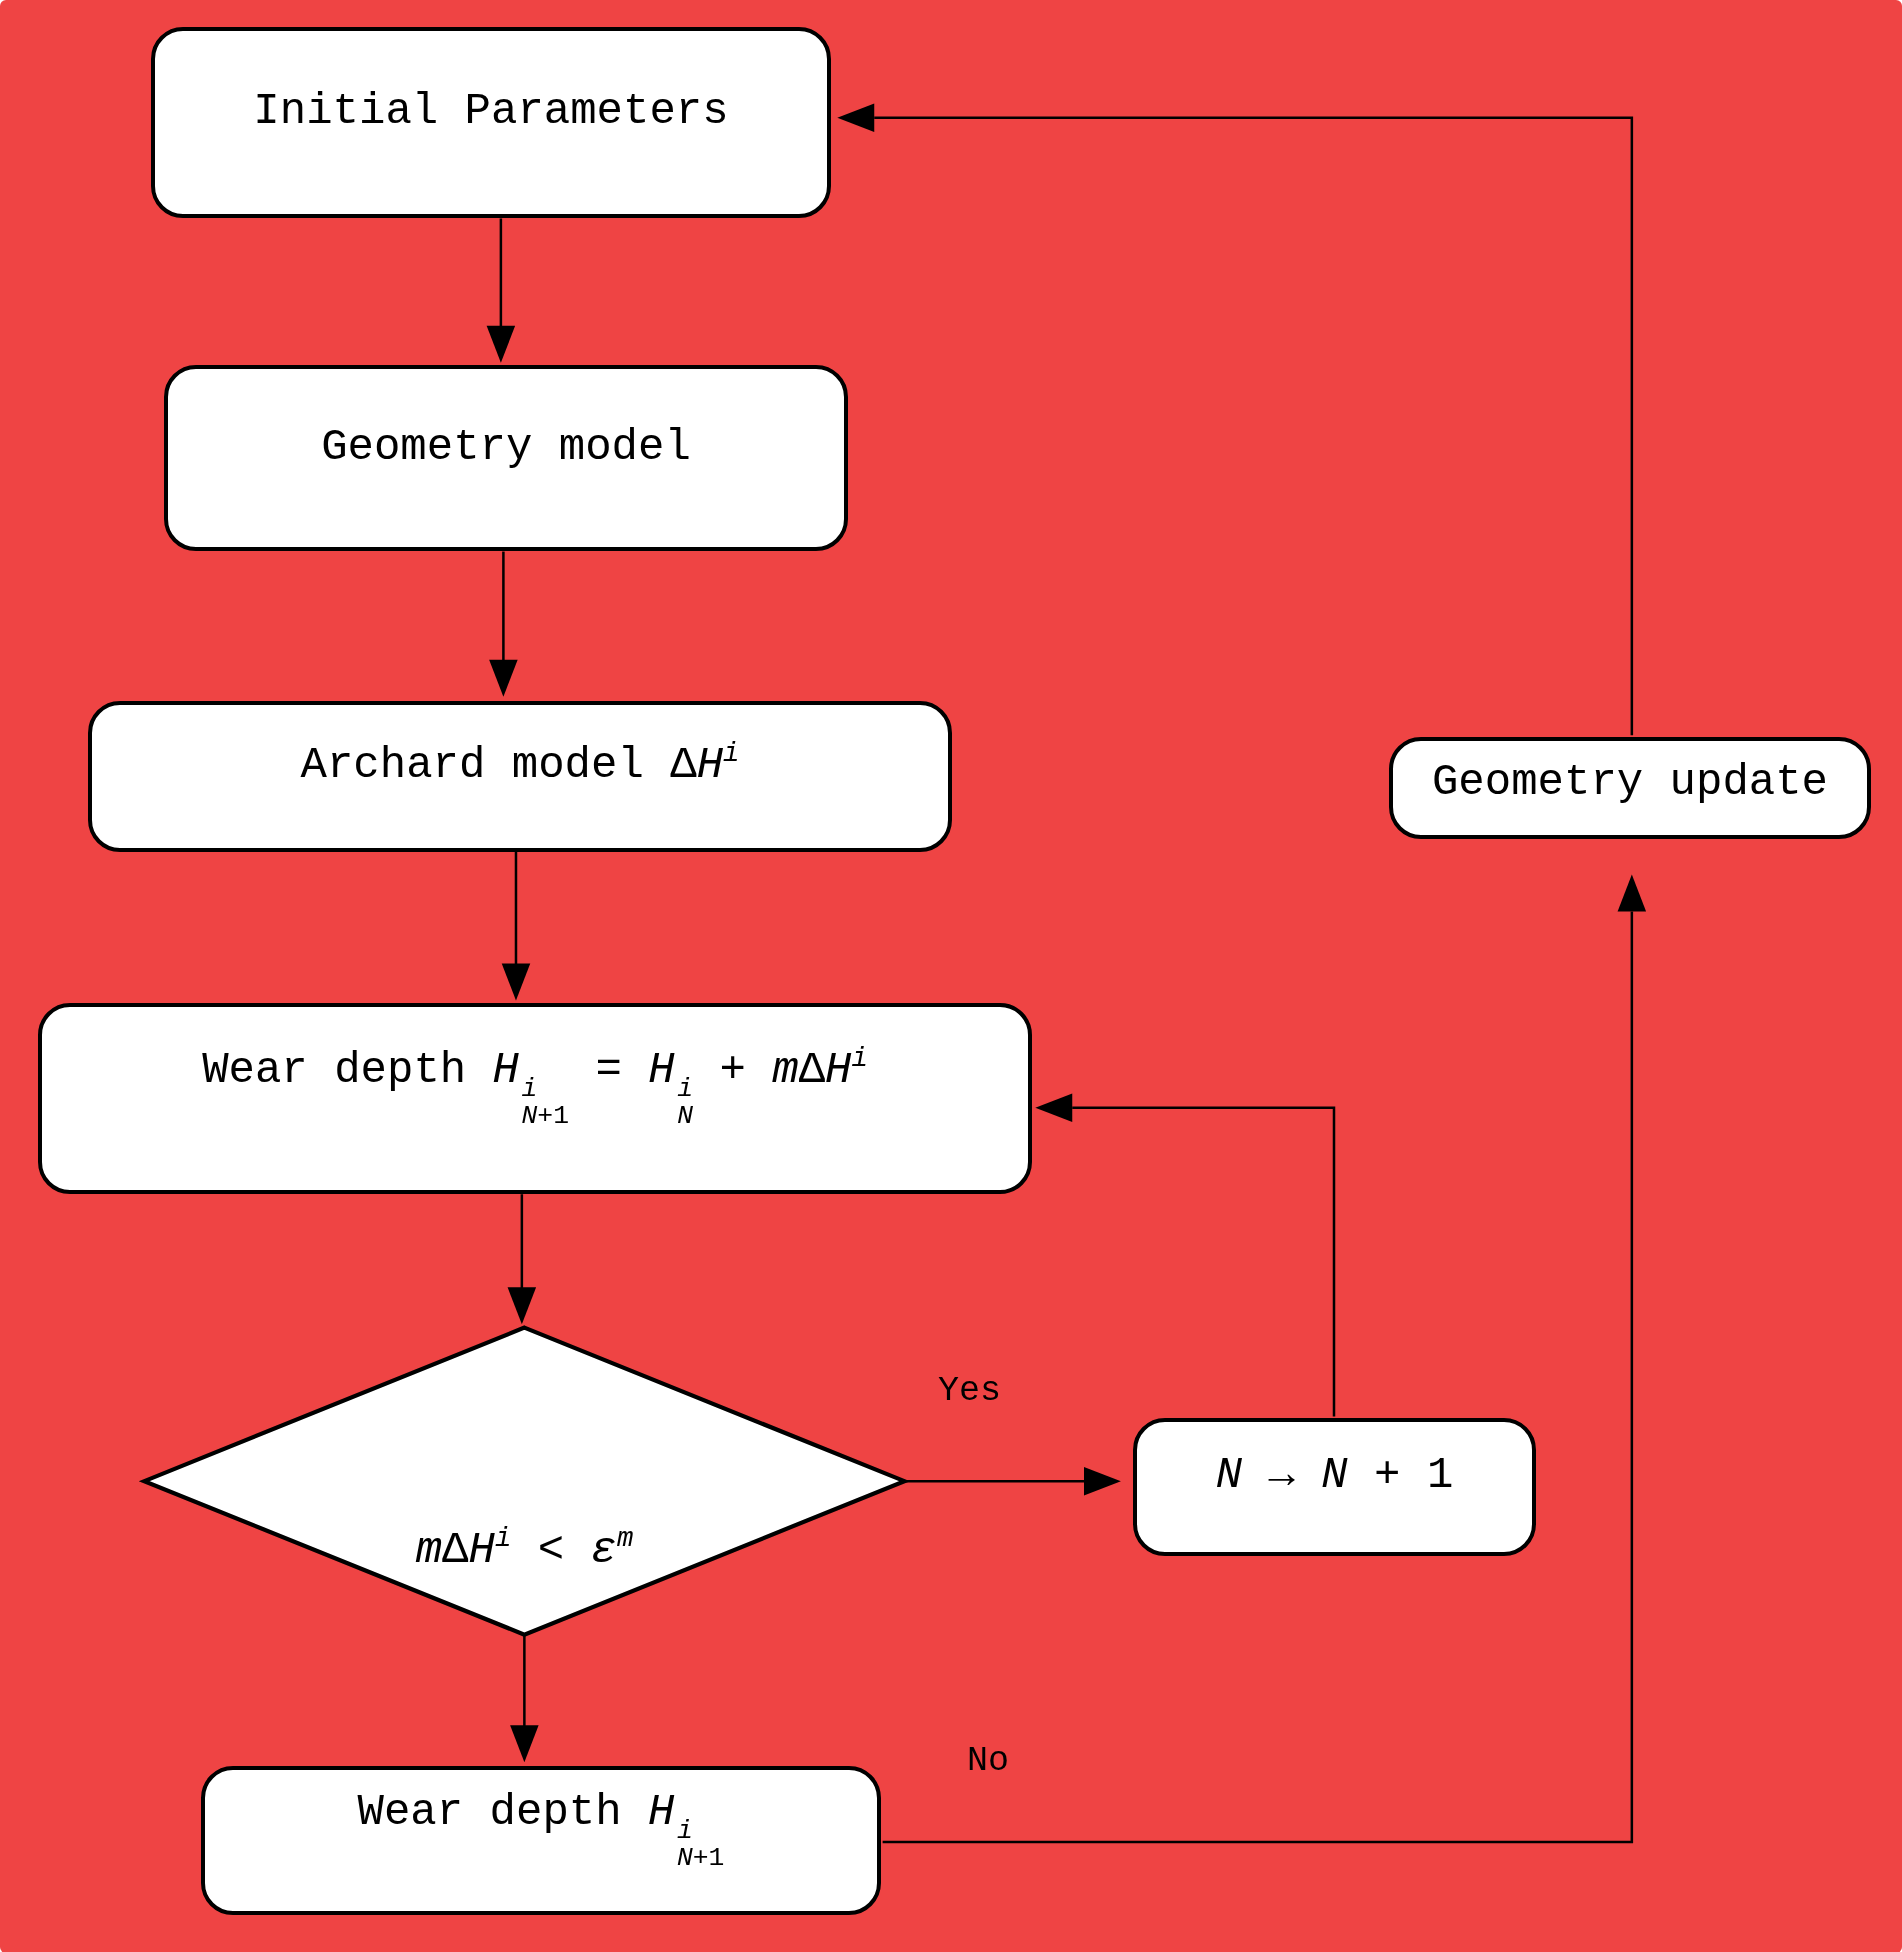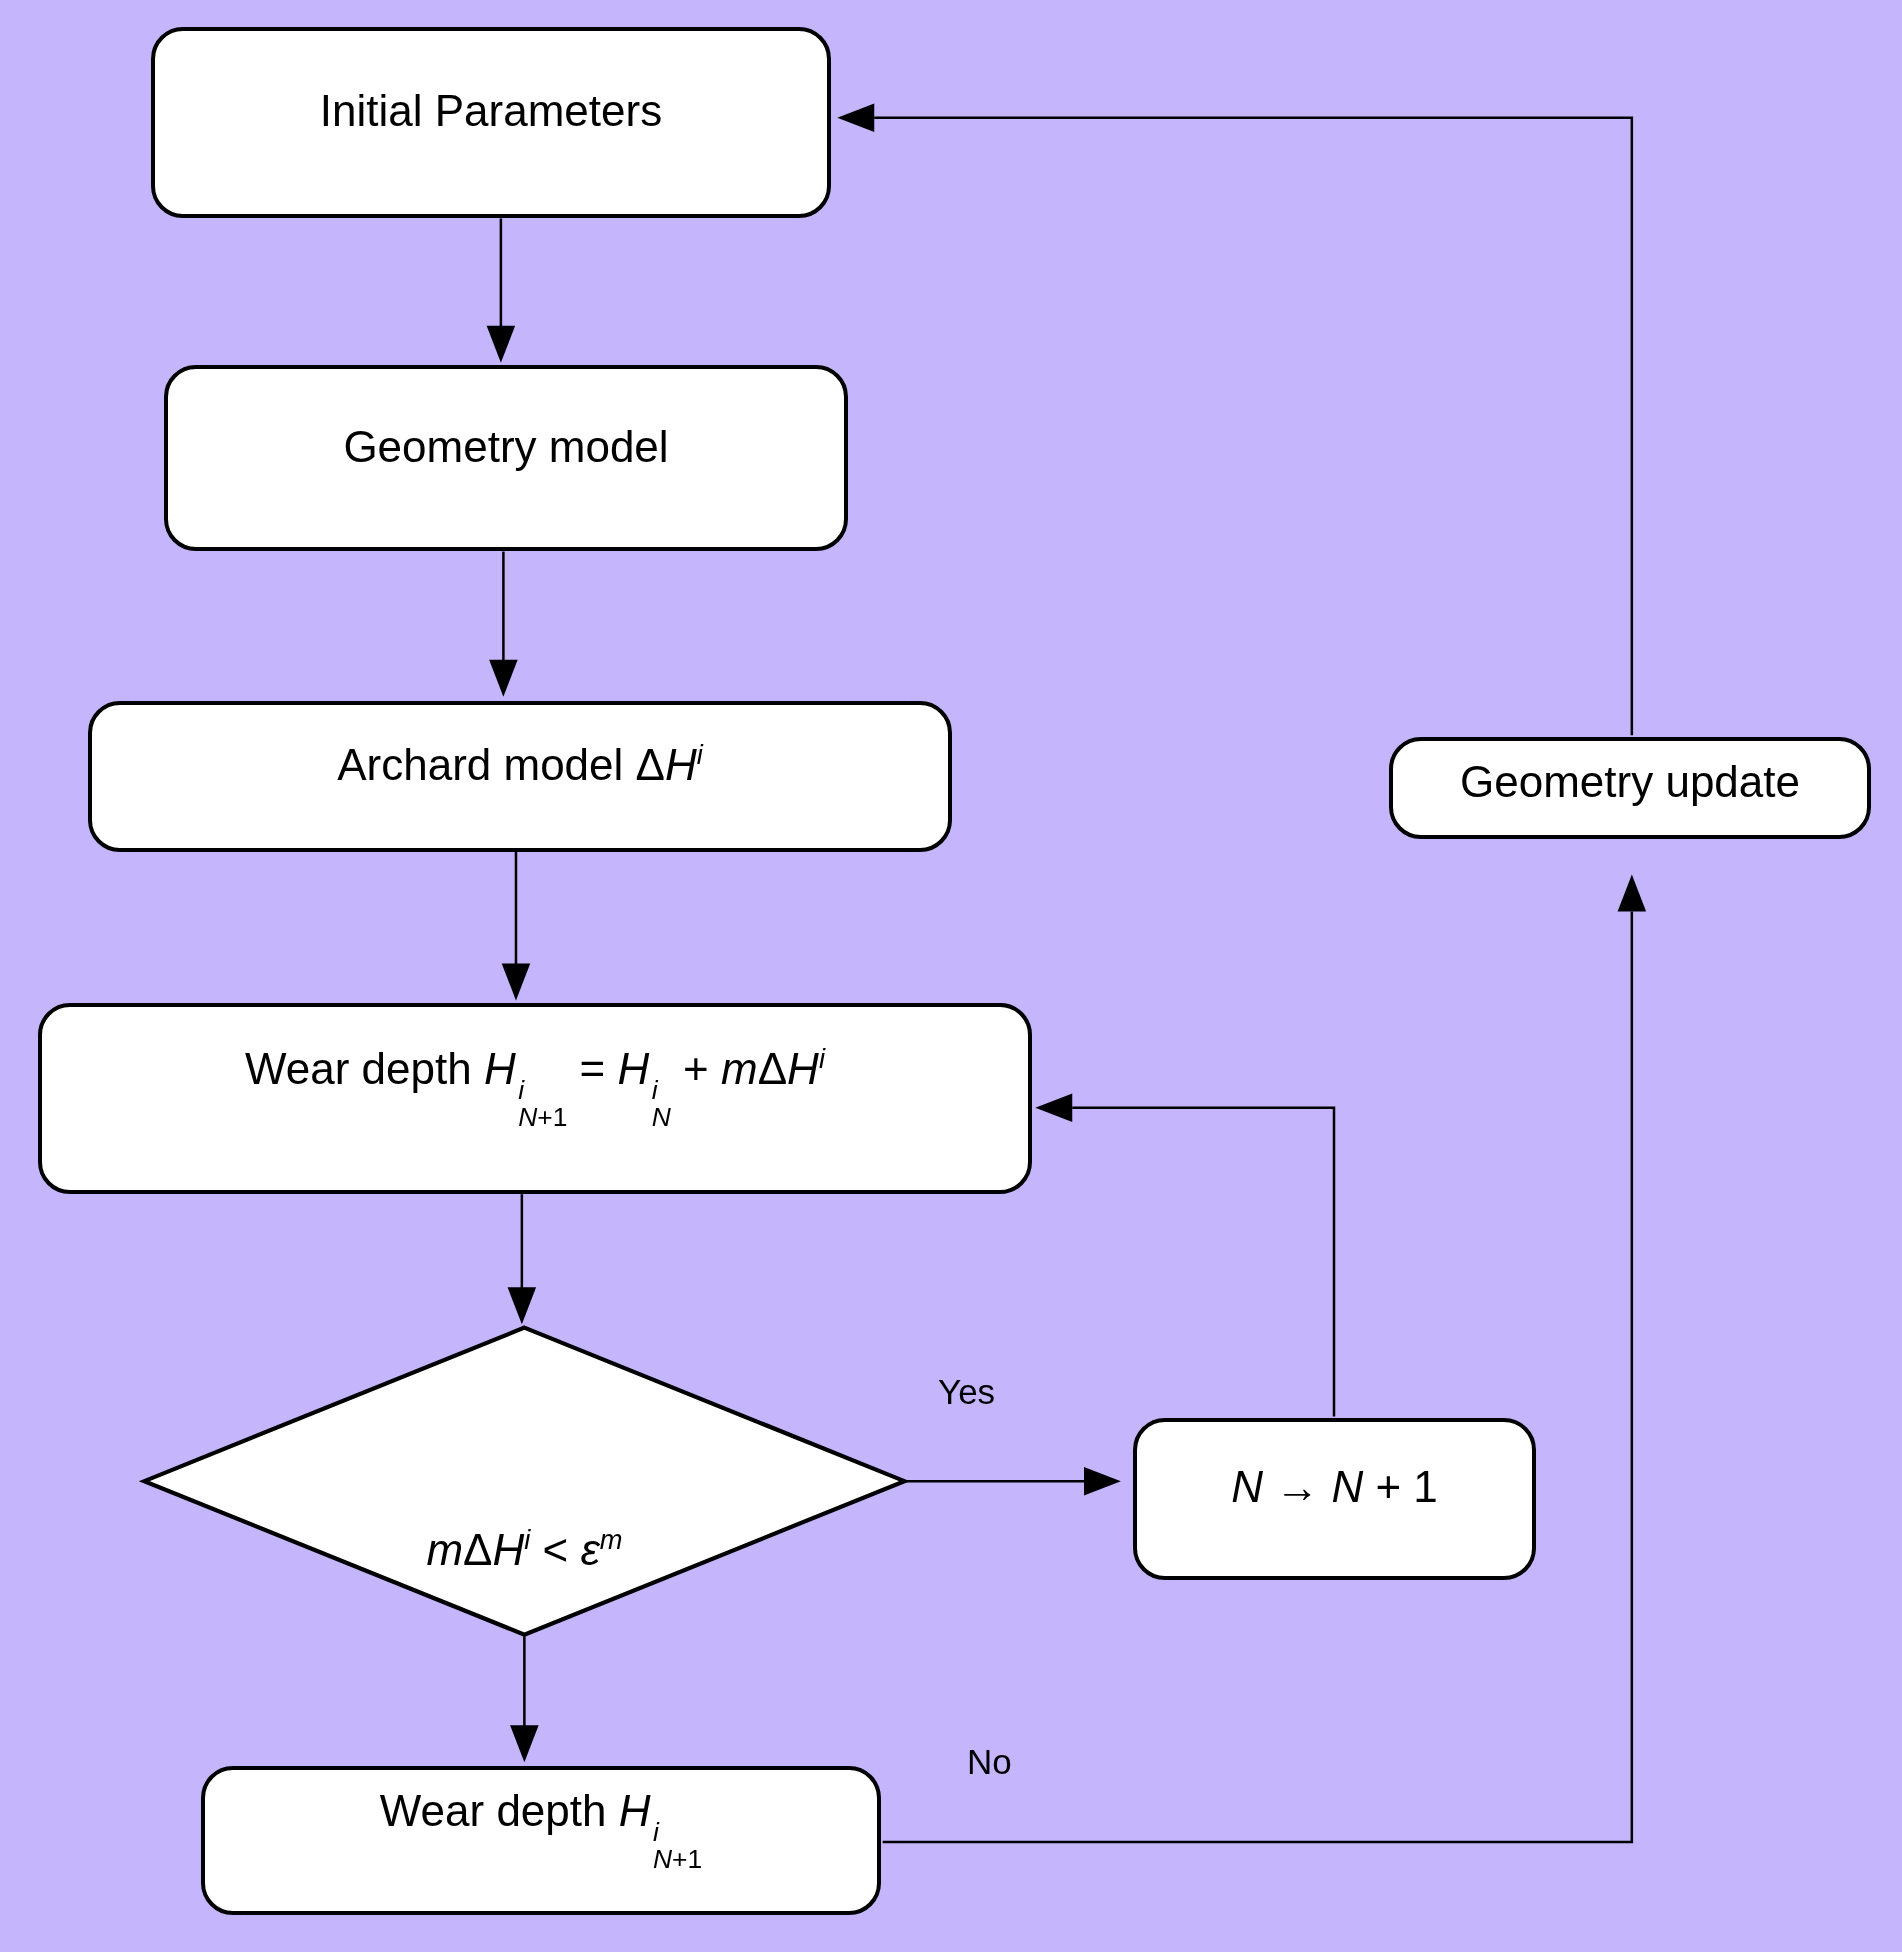--- a/index.html
+++ b/index.html
@@ -1,18 +1,18 @@
 <!DOCTYPE html>
 <html style="font-size:13.4px"><head>
 <meta charset="utf-8">
 <style>
   html,body{margin:0;padding:0;background:#ffffff;}
   .canvas{
-    position:relative;width:1902px;height:1953px;background:#c4b5fd;
-    font-family:Liberation Sans, sans-serif;color:#000;overflow:hidden;
+    position:relative;width:1902px;height:1953px;background:#ef4444;
+    font-family:Liberation Mono, monospace;color:#000;overflow:hidden;border-radius:6px;
   }
   .overlay{position:absolute;left:0;top:0;width:1902px;height:1953px;pointer-events:none;}
   .edge-line{stroke:#000;stroke-width:3;fill:none;}
   .edge-head{fill:#000;stroke:none;}
   .diamond-shape{fill:#ffffff;stroke:#000;stroke-width:5;}
   .node{
     position:absolute;display:flex;align-items:center;justify-content:center;
     background:#ffffff;border:4.2px solid #000;border-radius:32px;
     font-size:44px;line-height:1.15;text-align:center;
     padding:0 20px 22px 20px;box-sizing:border-box;
@@ -100,21 +100,21 @@
   <div class="node" style="left:38px;top:1003px;width:994px;height:191px;">
     <span class="label">Wear depth <i>H</i><span class="ss">
           <span class="ss-top"><i>i</i></span>
           <span class="ss-bot"><i>N</i>+1</span>
         </span> = <i>H</i><span class="ss">
           <span class="ss-top"><i>i</i></span>
           <span class="ss-bot"><i>N</i></span>
         </span> + <i>m</i>Δ<i>H</i><sup><i>i</i></sup></span>
   </div>
 
-  <div class="node" style="left:1133px;top:1418px;width:403px;height:162px;padding-bottom:23px;">
+  <div class="node" style="left:1133px;top:1418px;width:403px;height:138px;padding-bottom:23px;">
     <span class="label"><i>N</i> → <i>N</i> + 1</span>
   </div>
 
   <div class="node" style="left:201px;top:1766px;width:680px;height:149px;">
     <span class="label">Wear depth <i>H</i><span class="ss">
           <span class="ss-top"><i>i</i></span>
           <span class="ss-bot"><i>N</i>+1</span>
         </span></span>
   </div>
 

